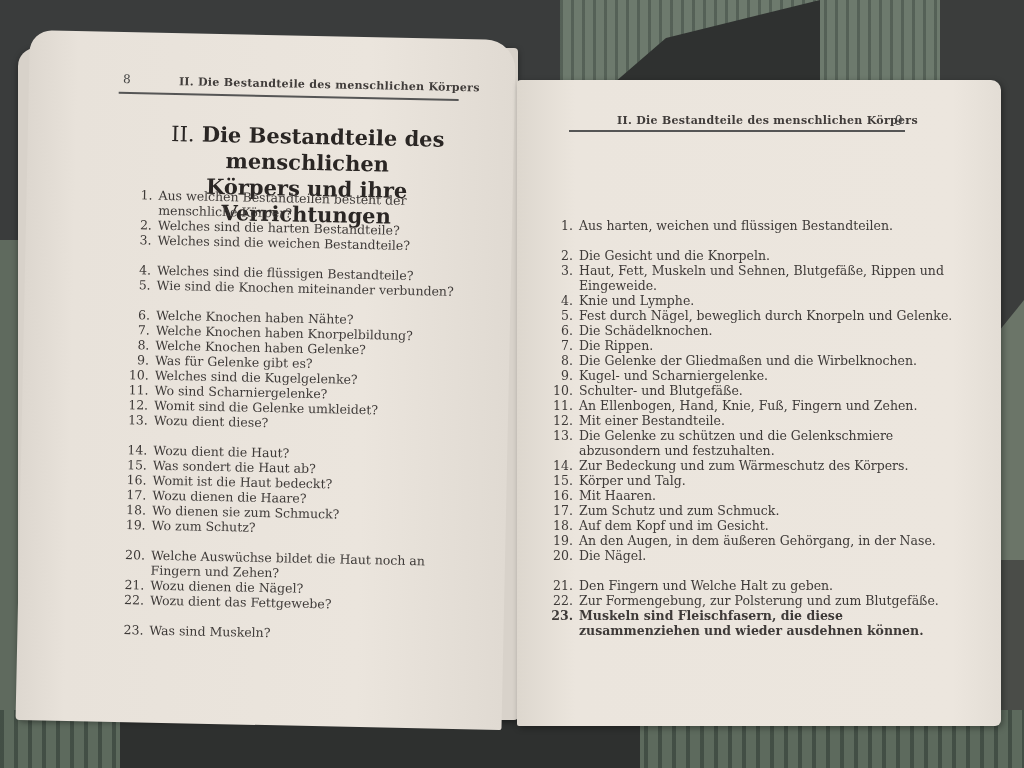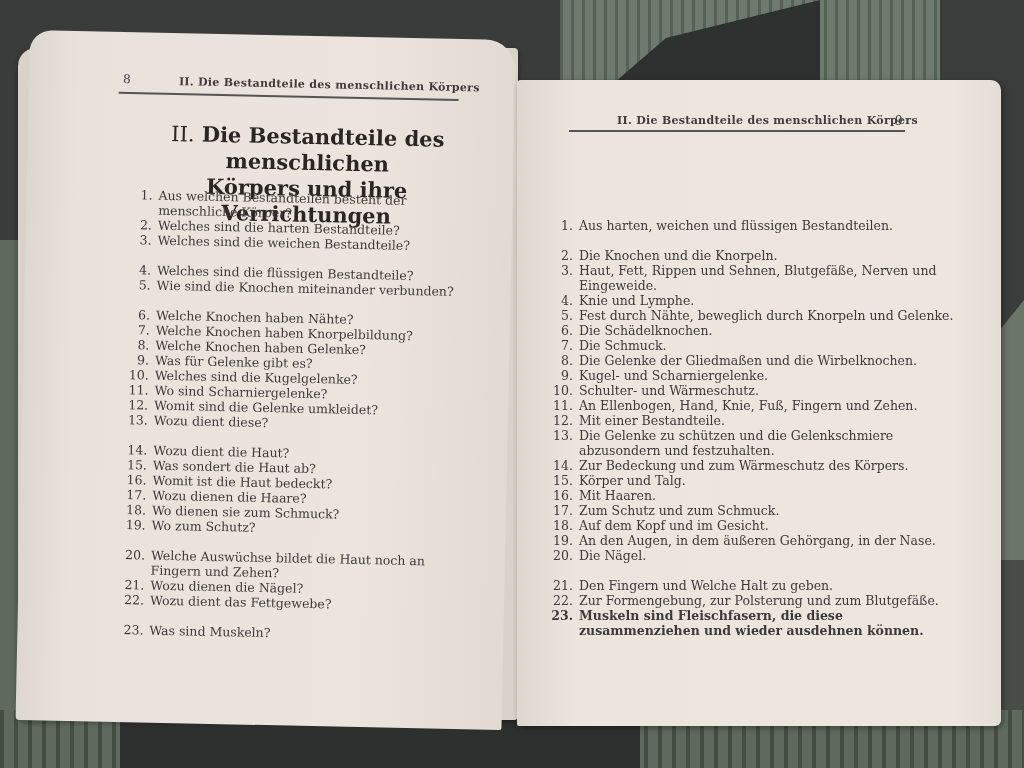--- a/index.html
+++ b/index.html
@@ -202,53 +202,53 @@
   <div class="rule" style="left:52px; top:50px; width:336px;"></div>
 
   <div class="qlist right-list">
     <div class="item">
         <span class="n">1.</span>
         <span class="t">Aus harten, weichen und flüssigen Bestandteilen.</span>
       </div>
     <div class="gap"></div>
     <div class="item">
         <span class="n">2.</span>
-        <span class="t">Die Knochen und die Knorpeln.</span>
+        <span class="t">Die Gesicht und die Knorpeln.</span>
       </div>
     <div class="item">
         <span class="n">3.</span>
-        <span class="t">Haut, Fett, Rippen und Sehnen, Blutgefäße, Nerven und Eingeweide.</span>
+        <span class="t">Haut, Fett, Muskeln und Sehnen, Blutgefäße, Rippen und Eingeweide.</span>
       </div>
     <div class="item">
         <span class="n">4.</span>
         <span class="t">Knie und Lymphe.</span>
       </div>
     <div class="item">
         <span class="n">5.</span>
-        <span class="t">Fest durch Nähte, beweglich durch Knorpeln und Gelenke.</span>
+        <span class="t">Fest durch Nägel, beweglich durch Knorpeln und Gelenke.</span>
       </div>
     <div class="item">
         <span class="n">6.</span>
         <span class="t">Die Schädelknochen.</span>
       </div>
     <div class="item">
         <span class="n">7.</span>
-        <span class="t">Die Schmuck.</span>
+        <span class="t">Die Rippen.</span>
       </div>
     <div class="item">
         <span class="n">8.</span>
         <span class="t">Die Gelenke der Gliedmaßen und die Wirbelknochen.</span>
       </div>
     <div class="item">
         <span class="n">9.</span>
         <span class="t">Kugel- und Scharniergelenke.</span>
       </div>
     <div class="item">
         <span class="n">10.</span>
-        <span class="t">Schulter- und Wärmeschutz.</span>
+        <span class="t">Schulter- und Blutgefäße.</span>
       </div>
     <div class="item">
         <span class="n">11.</span>
         <span class="t">An Ellenbogen, Hand, Knie, Fuß, Fingern und Zehen.</span>
       </div>
     <div class="item">
         <span class="n">12.</span>
         <span class="t">Mit einer Bestandteile.</span>
       </div>
     <div class="item">

